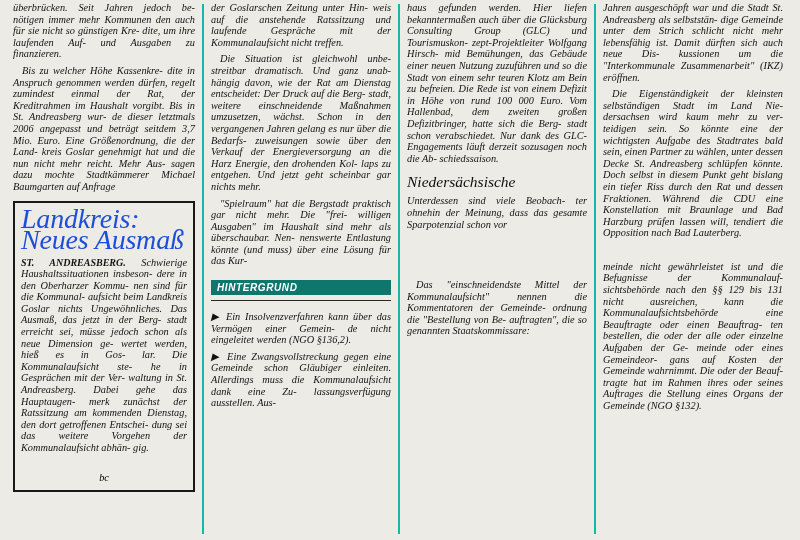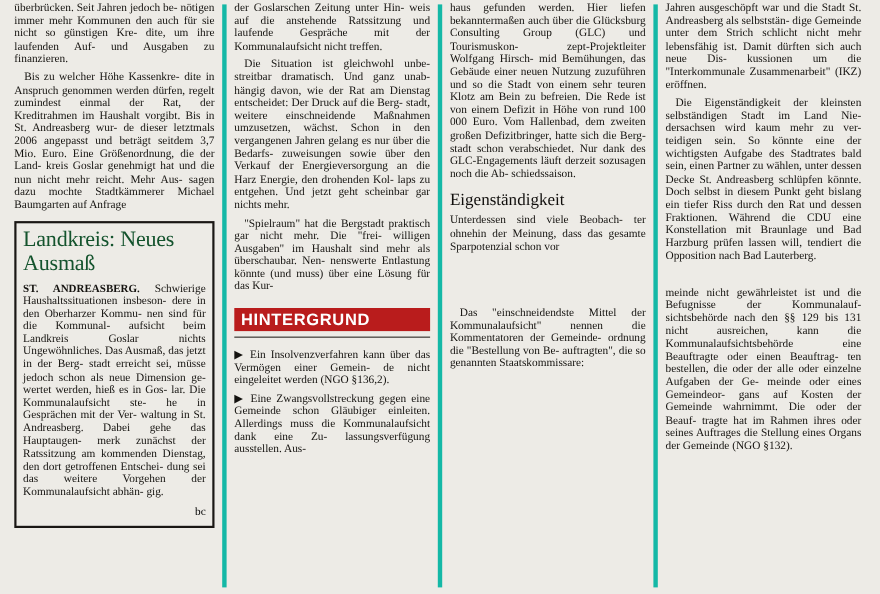--- a/index.html
+++ b/index.html
@@ -24,23 +24,24 @@
   .columns {
     display: flex;
     gap: 0;
     height: 530px;
   }
   .col {
     width: 196px;
     padding: 0 7px;
     box-sizing: border-box;
     position: relative;
+    font-style: italic;
   }
   .col + .col {
-    border-left: 4px solid #14b8a6;
+    border-left: 2px solid #14b8a6;
   }
   p {
     margin: 0 0 0 0;
     font-size: 10.3px;
     line-height: 11.6px;
     text-align: justify;
     text-justify: inter-word;
     hyphens: auto;
     color: #14120f;
   }
@@ -53,57 +54,57 @@
     border-top: 2px solid #1a1714;
     border-bottom: 2px solid #1a1714;
     border-left: 2px solid #1a1714;
     border-right: 2px solid #1a1714;
     padding: 5px 6px 7px 6px;
     margin-top: 8px;
     background: #edebe6;
   }
   .box-title {
     font-family: "Liberation Serif", serif;
-    font-size: 20px;
+    font-size: 28px;
     line-height: 21px;
     font-weight: normal;
-    color: #14532d;
+    color: #1d4ed8;
     margin: 0 0 7px 0;
     letter-spacing: -0.2px;
   }
   .lead-loc {
     font-weight: bold;
     font-size: 10px;
   }
   
   .hg-label {
     display: inline-block;
-    background: #b91c1c;
+    background: #0f766e;
     color: #ffffff;
     font-family: "Liberation Sans", sans-serif;
-    font-size: 15px;
+    font-size: 10px;
     font-weight: bold;
     letter-spacing: 0.6px;
     padding: 2px 7px 2px 6px;
     margin-bottom: 5px;
   }
   .hg-rule {
     border-top: 1px solid #2b2824;
     margin: 0 0 5px 0;
   }
   .subhead {
     font-size: 15.5px;
     line-height: 17px;
     margin: 9px 0 5px 0;
     color: #100e0c;
   }
   .sign {
     font-size: 10.3px;
-    text-align: right;
-    margin-top: 6px;
+    text-align: center;
+    margin-top: 18px;
   }
   .col-inner {
     height: 100%;
     display: flex;
     flex-direction: column;
   }
   .top-clip {
     margin-top: -2px;
   }
 </style>
@@ -139,21 +140,21 @@
         <div class="sp"></div>
         <p>▶ Ein Insolvenzverfahren kann über das Vermögen einer Gemein- de nicht eingeleitet werden (NGO §136,2).</p>
         <div class="sp"></div>
         <p>▶ Eine Zwangsvollstreckung gegen eine Gemeinde schon Gläubiger einleiten. Allerdings muss die Kommunalaufsicht dank eine Zu- lassungsverfügung ausstellen. Aus-</p>
       </div>
     </div>
 
     <div class="col">
       <div class="col-inner">
         <p class="top-clip">haus gefunden werden. Hier liefen bekanntermaßen auch über die Glücksburg Consulting Group (GLC) und Tourismuskon- zept-Projektleiter Wolfgang Hirsch- mid Bemühungen, das Gebäude einer neuen Nutzung zuzuführen und so die Stadt von einem sehr teuren Klotz am Bein zu befreien. Die Rede ist von einem Defizit in Höhe von rund 100 000 Euro. Vom Hallenbad, dem zweiten großen Defizitbringer, hatte sich die Berg- stadt schon verabschiedet. Nur dank des GLC-Engagements läuft derzeit sozusagen noch die Ab- schiedssaison.</p>
-        <div class="subhead">Eigenständigkeit</div>
+        <div class="subhead">Niedersächsische</div>
         <p>Unterdessen sind viele Beobach- ter ohnehin der Meinung, dass das gesamte Sparpotenzial schon vor</p>
         <div style="height:44px"></div>
         <div class="sp"></div>
         <p class="indent">Das "einschneidendste Mittel der Kommunalaufsicht" nennen die Kommentatoren der Gemeinde- ordnung die "Bestellung von Be- auftragten", die so genannten Staatskommissare:</p>
         <div class="sp"></div>
       </div>
     </div>
 
     <div class="col">
       <div class="col-inner">

